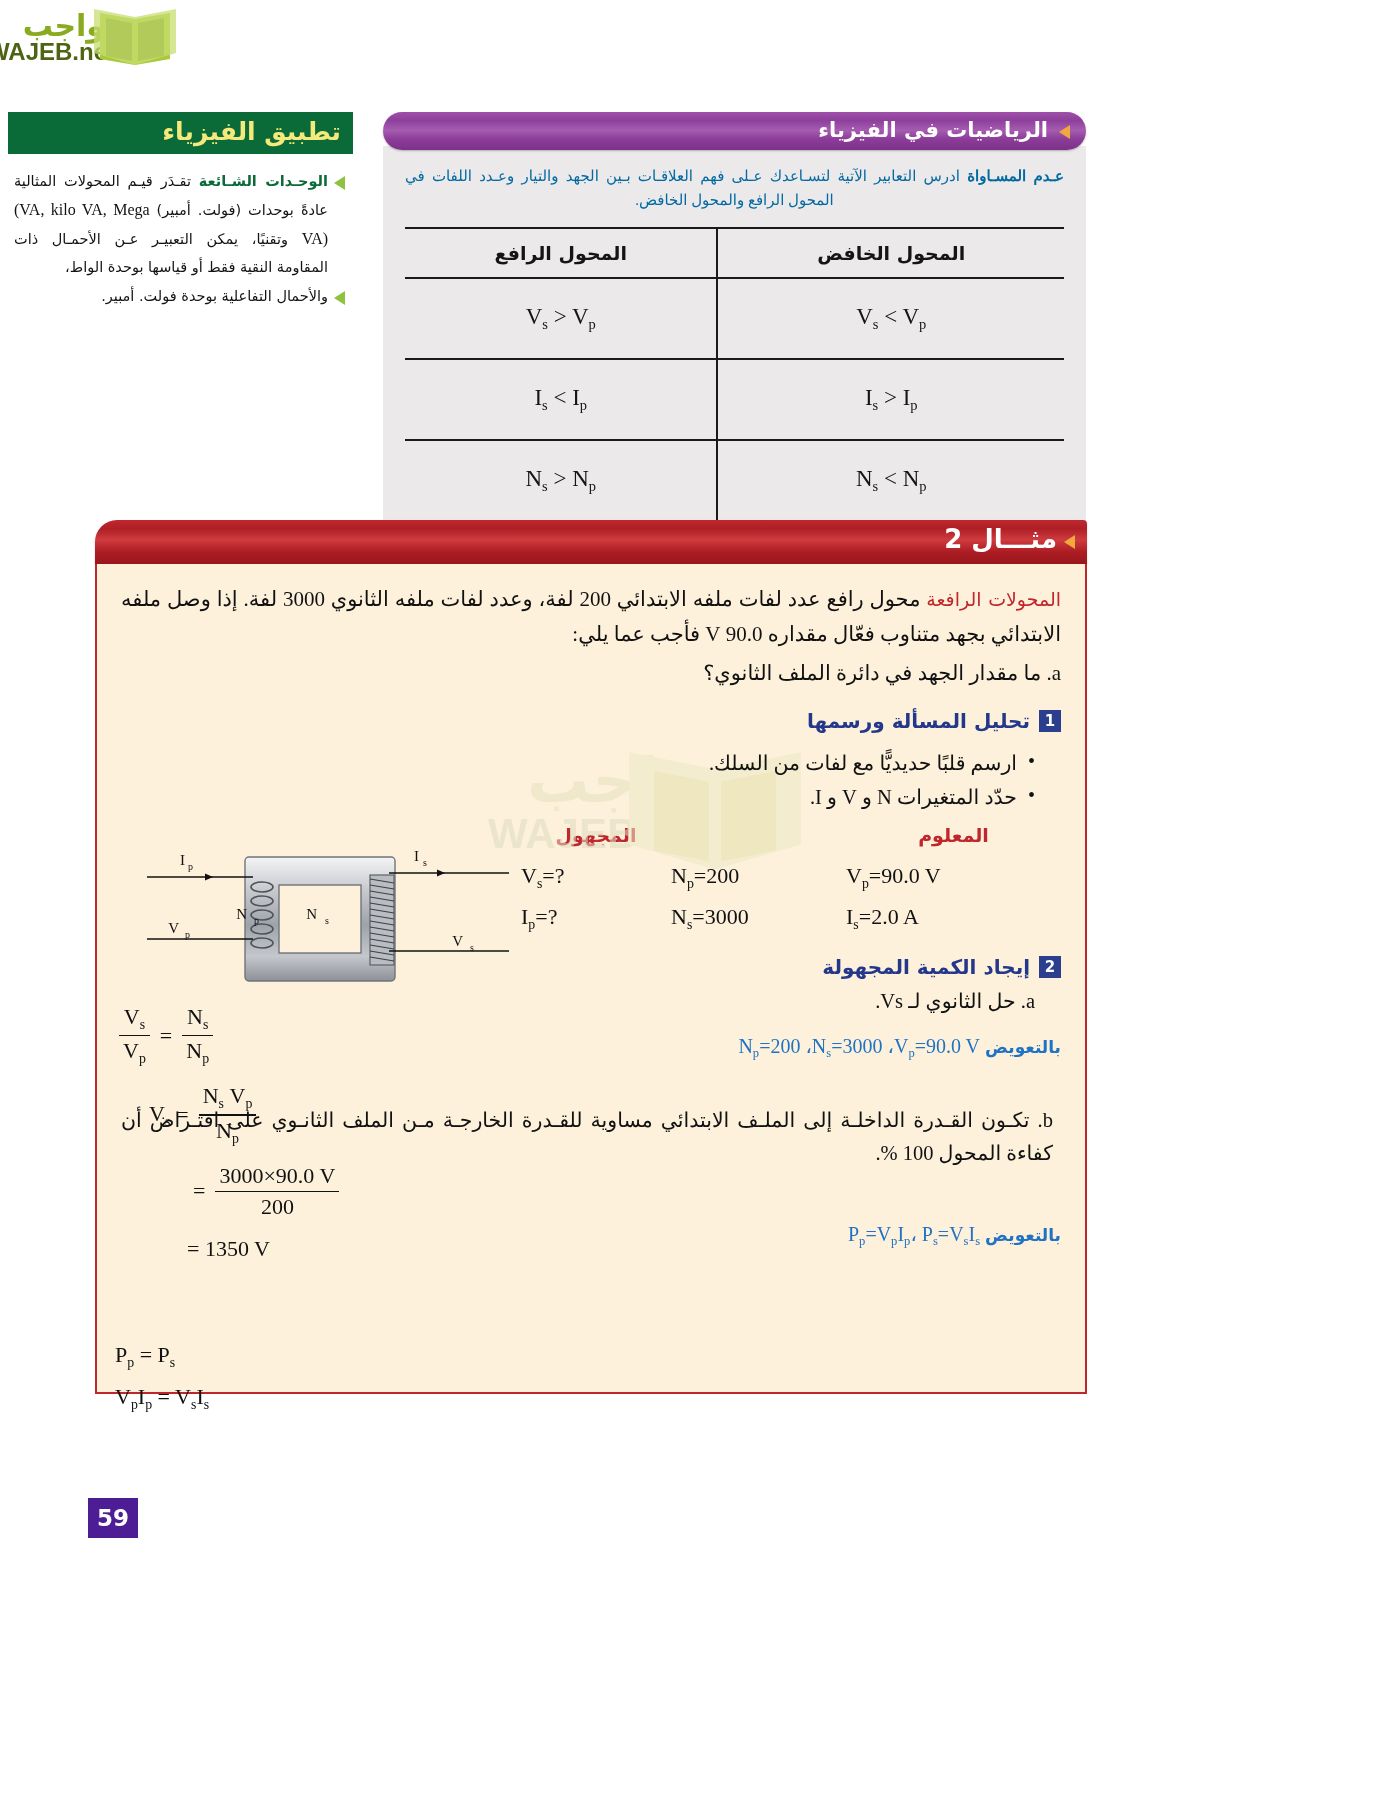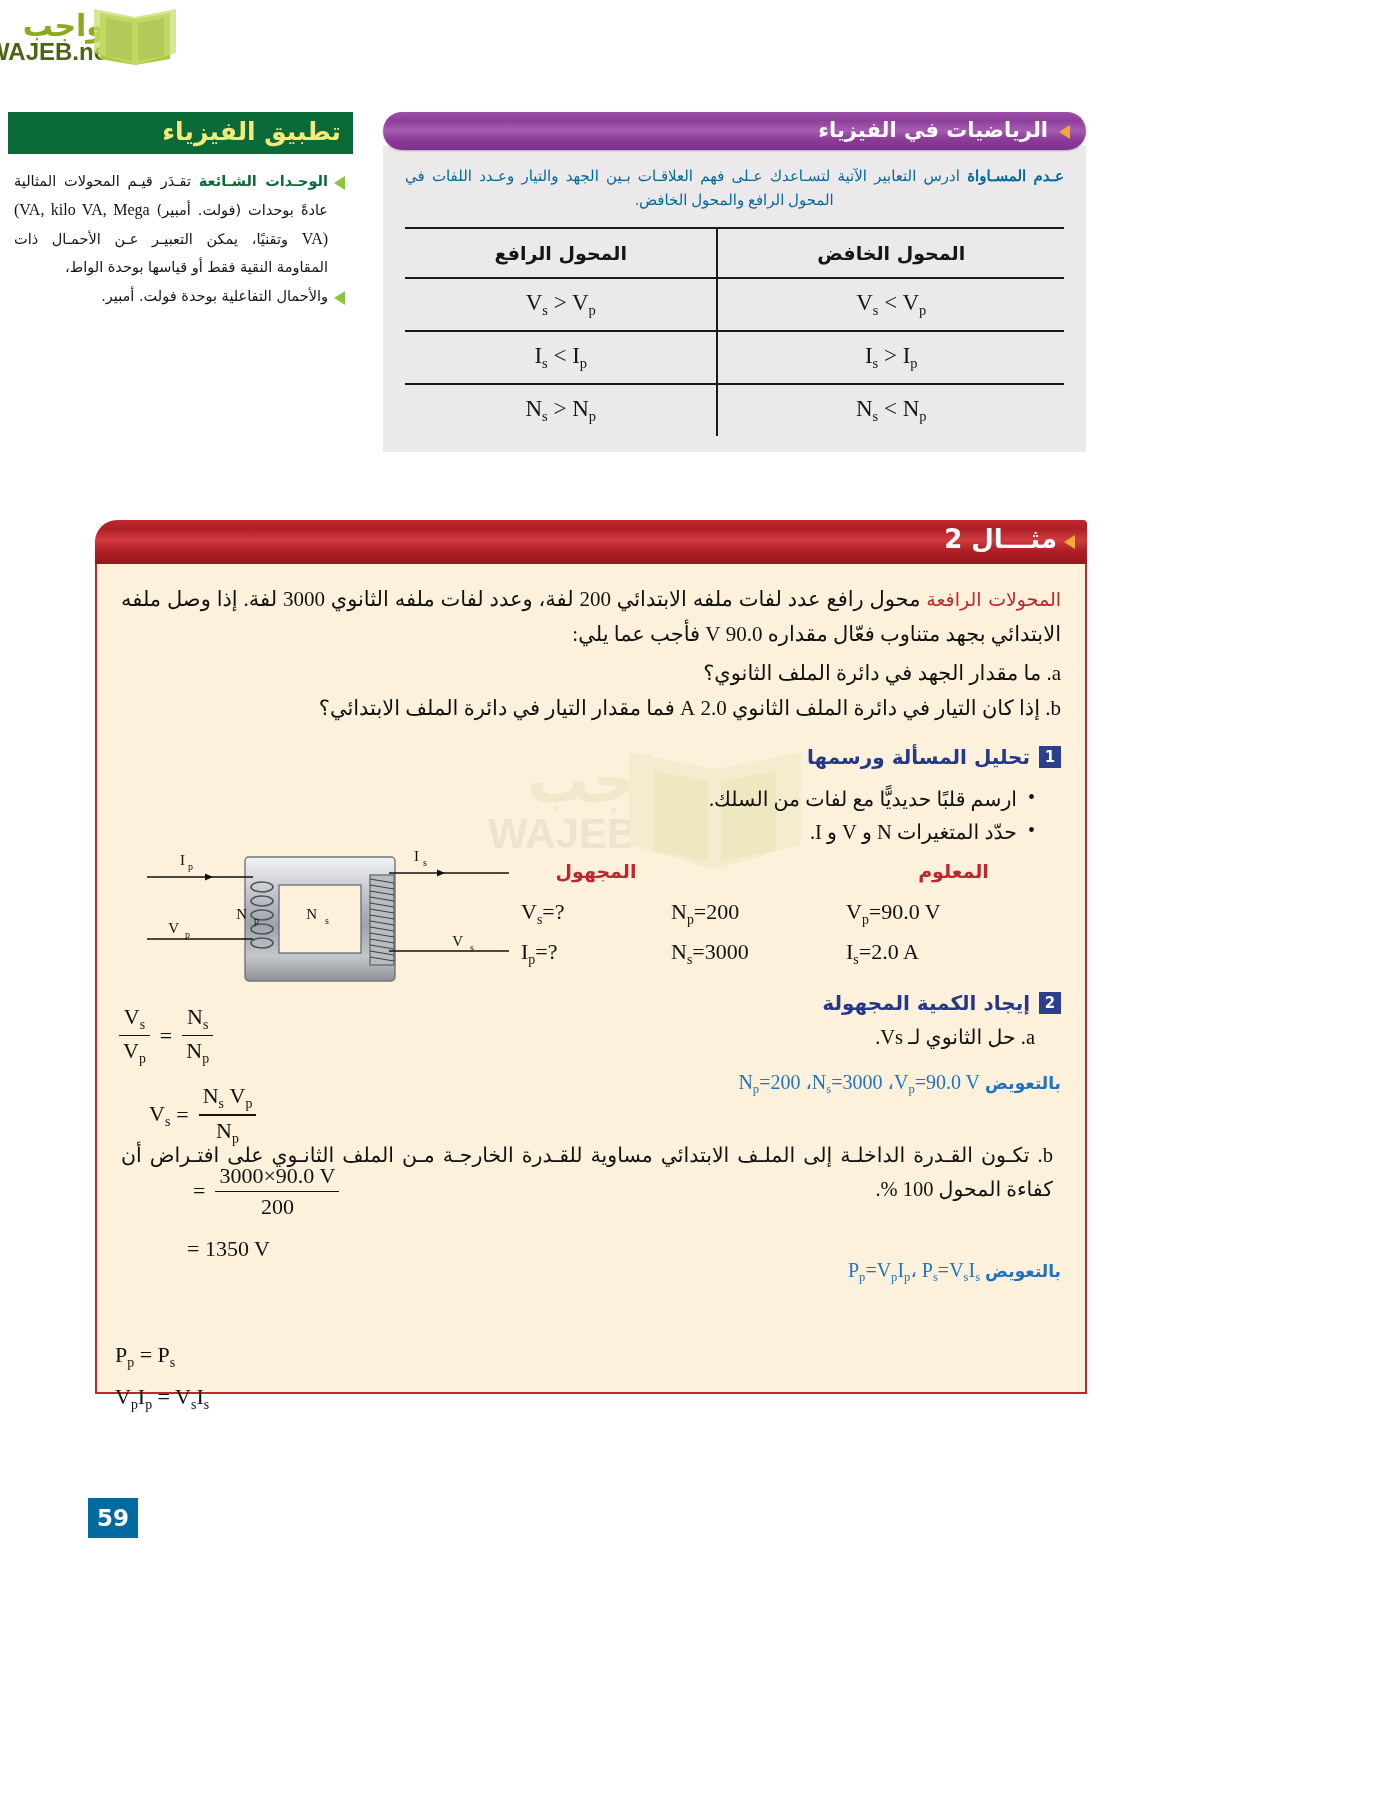--- a/index.html
+++ b/index.html
@@ -93,21 +93,21 @@
   }
   .math-intro b { font-weight: bold; }
 
   table.cmp {
     width: 100%;
     border-collapse: collapse;
     background: #ebe9ea;
   }
   table.cmp th, table.cmp td {
     text-align: center;
-    padding: 11px 4px;
+    padding: 25px 4px;
     font-size: 20px;
     color: #151515;
   }
   table.cmp th {
     font-family: "DejaVu Sans", sans-serif;
     font-weight: bold;
     font-size: 19px;
     border-top: 2.5px solid #1a1a1a;
     border-bottom: 2.5px solid #1a1a1a;
     padding: 13px 4px;
@@ -405,21 +405,21 @@
     font-size: 42px;
     font-weight: bold;
     color: #dedcc0;
   }
 
   
   .pagenum {
     position: absolute;
     left: 88px; top: 1498px;
     width: 50px; height: 40px;
-    background: #0369a1;
+    background: #4c1d95;
     color: #fff;
     font-family: "DejaVu Sans", sans-serif;
     font-size: 23px;
     font-weight: bold;
     display: flex;
     align-items: center;
     justify-content: center;
   }
 </style>
 </head>
@@ -508,21 +508,20 @@
         <path d="M43 8 L43 56 L84 44 L84 0 Z" fill="#ece9c4"></path>
         <path d="M40 14 L40 52 L14 47 L14 9 Z" fill="#e3dfa8"></path>
         <path d="M46 14 L46 52 L72 47 L72 9 Z" fill="#e3dfa8"></path>
       </svg>
     </div>
 
     <p class="ex-stmt">
       <span class="red">المحولات الرافعة</span><span> محول رافع عدد لفات ملفه الابتدائي 200 لفة، وعدد لفات ملفه الثانوي 3000 لفة. إذا وصل ملفه الابتدائي بجهد متناوب فعّال مقداره 90.0 V فأجب عما يلي:</span>
     </p>
     <p class="ex-q">a. ما مقدار الجهد في دائرة الملف الثانوي؟</p>
-    <p class="ex-q">b. إذا كان التيار في دائرة الملف الثانوي 2.0 A فما مقدار التيار في دائرة الملف الابتدائي؟</p>
 
     <div class="step">
       <span class="step-num">1</span>
       <span class="step-title">تحليل المسألة ورسمها</span>
     </div>
     <ul class="bullets">
       <li>ارسم قلبًا حديديًّا مع لفات من السلك.</li>
       <li>حدّد المتغيرات N و V و I.</li>
     </ul>
 

